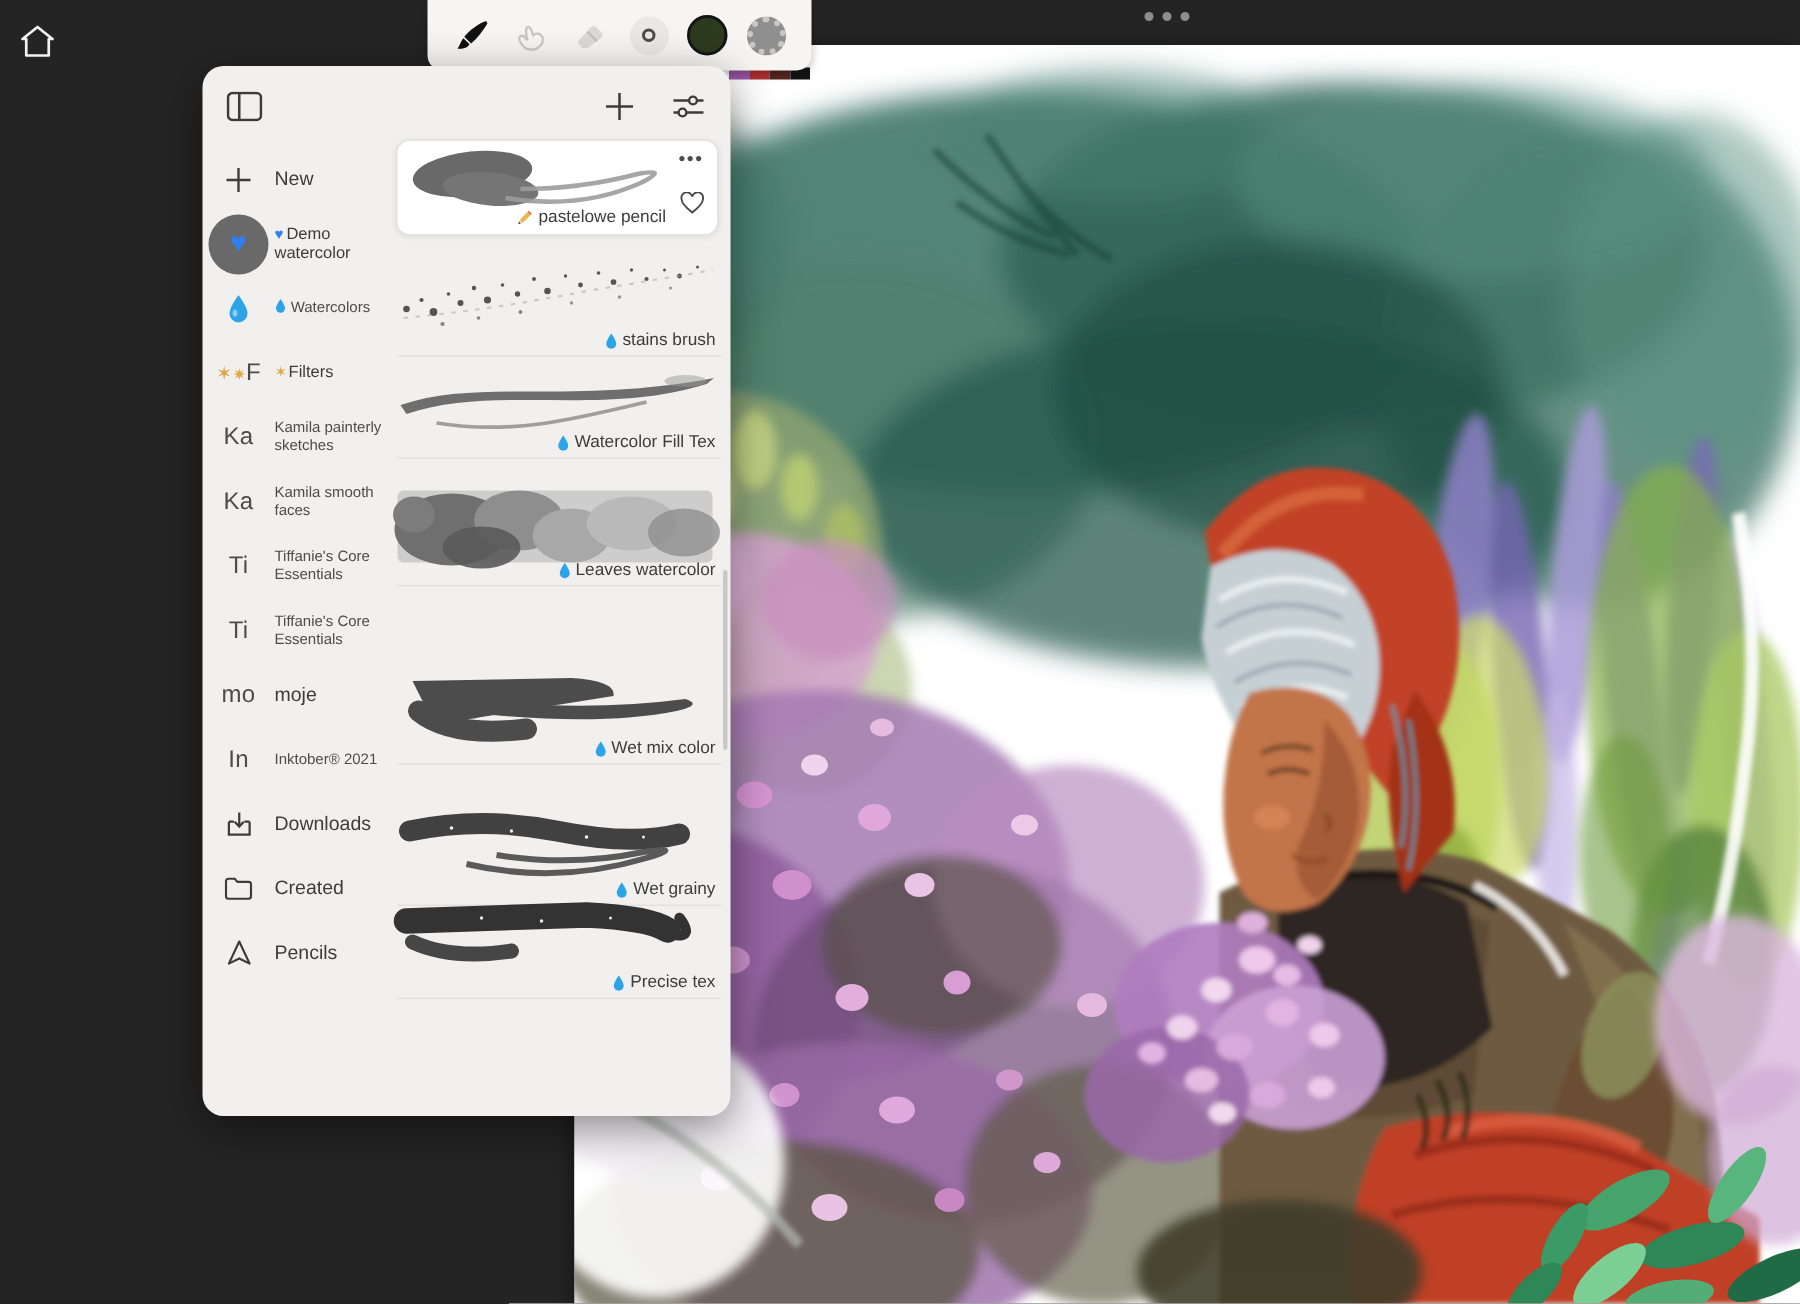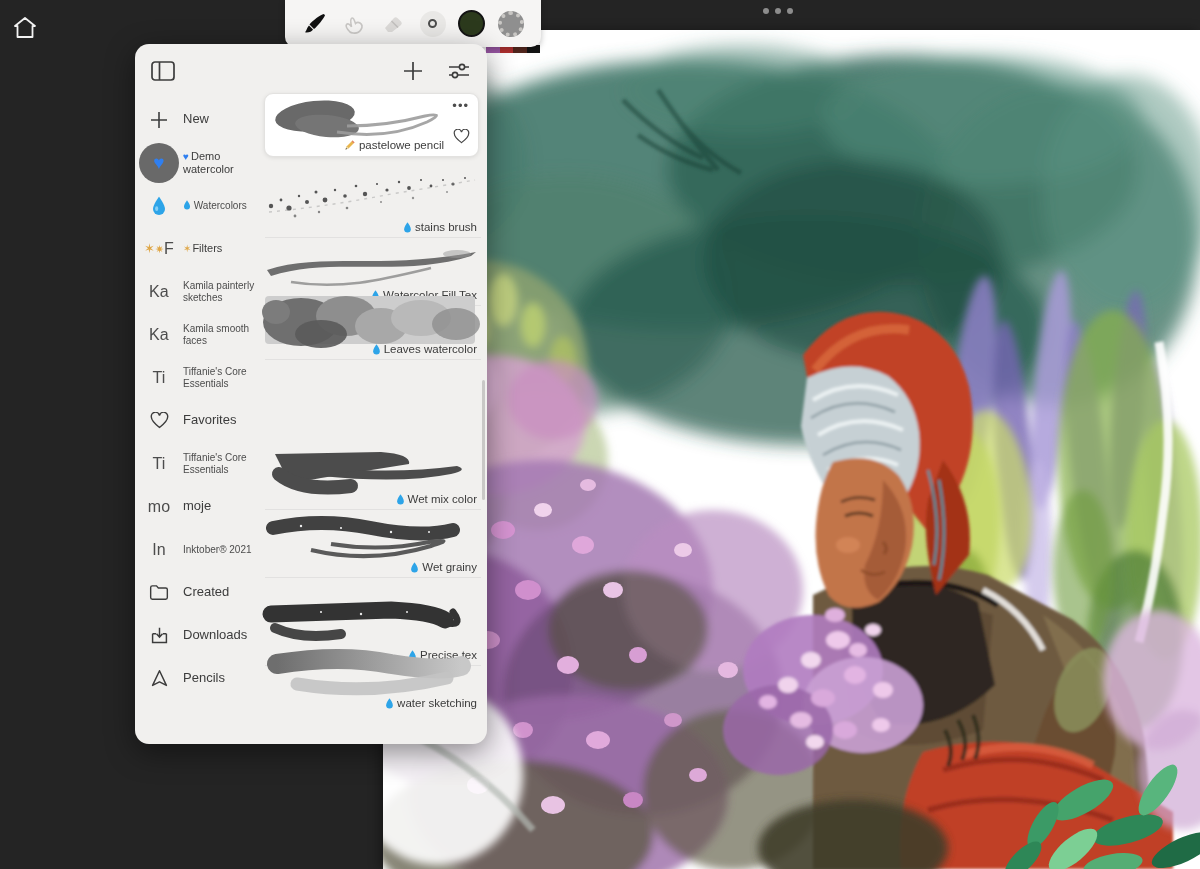--- a/index.html
+++ b/index.html
@@ -391,28 +391,20 @@
       <span class="side-lbl sm">Kamila smooth faces</span>
     </div>
 
     <div class="side-item">
       <span class="side-ic">
           <span class="txt-ic">Ti</span>
         </span>
       <span class="side-lbl sm">Tiffanie's Core Essentials</span>
     </div>
 
-    <div class="side-item">
-      <span class="side-ic">
-        <svg width="19" height="17" viewBox="0 0 24 22">
-          <path d="M12 20 C5 14.5 1.5 10.5 1.5 6.8 A5.3 5.3 0 0 1 12 4.5 A5.3 5.3 0 0 1 22.5 6.8 C22.5 10.5 19 14.5 12 20 Z" fill="none" stroke="#3c3c3c" stroke-width="1.8"></path>
-        </svg>
-      </span>
-      <span class="side-lbl">Favorites</span>
-    </div>
 
 
     <div class="side-item">
       <span class="side-ic">
           <span class="txt-ic">Ti</span>
         </span>
       <span class="side-lbl sm">Tiffanie's Core Essentials</span>
     </div>
 
     <div class="side-item">
@@ -420,39 +412,39 @@
           <span class="txt-ic">mo</span>
         </span>
       <span class="side-lbl">moje</span>
     </div>
 
     <div class="side-item">
       <span class="side-ic">
           <span class="txt-ic">In</span>
         </span>
       <span class="side-lbl sm">Inktober® 2021</span>
-    </div>
-
-    <div class="side-item">
-      <span class="side-ic">
-        <svg width="20" height="17" viewBox="0 0 24 20">
-          <path d="M2 4 a2 2 0 0 1 2-2 H9 l2.2 2.5 H20 a2 2 0 0 1 2 2 V16 a2 2 0 0 1-2 2 H4 a2 2 0 0 1-2-2 Z" fill="none" stroke="#3c3c3c" stroke-width="1.7"></path>
-        </svg>
-      </span>
-      <span class="side-lbl">Created</span>
     </div>
 
     <div class="side-item">
       <span class="side-ic">
         <svg width="19" height="19" viewBox="0 0 22 22">
           <path d="M3 9 H7 M15 9 H19 M3 9 V19 H19 V9" fill="none" stroke="#3c3c3c" stroke-width="1.7"></path>
           <path d="M11 2 V12 M7.5 9 L11 12.8 L14.5 9" fill="none" stroke="#3c3c3c" stroke-width="1.7"></path>
         </svg>
       </span>
       <span class="side-lbl">Downloads</span>
+    </div>
+
+    <div class="side-item">
+      <span class="side-ic">
+        <svg width="20" height="17" viewBox="0 0 24 20">
+          <path d="M2 4 a2 2 0 0 1 2-2 H9 l2.2 2.5 H20 a2 2 0 0 1 2 2 V16 a2 2 0 0 1-2 2 H4 a2 2 0 0 1-2-2 Z" fill="none" stroke="#3c3c3c" stroke-width="1.7"></path>
+        </svg>
+      </span>
+      <span class="side-lbl">Created</span>
     </div>
 
     <div class="side-item">
       <span class="side-ic">
         <svg width="19" height="19" viewBox="0 0 22 22">
           <path d="M11 2 L19 19 L11 15 L3 19 Z" fill="none" stroke="#3c3c3c" stroke-width="1.7" stroke-linejoin="round"></path>
         </svg>
       </span>
       <span class="side-lbl">Pencils</span>
     </div>
@@ -532,21 +524,21 @@
       </svg>
       <span class="row-name">
         <svg class="drop-ic" width="9" height="11" viewBox="0 0 24 30">
             <path d="M12 1 C12 1 3 13 3 19.5 a9 9 0 0 0 18 0 C21 13 12 1 12 1 Z" fill="#2da4e8"></path>
           </svg>
         <span>Watercolor Fill Tex</span>
       </span>
       <div class="row-div" style="top:67px"></div>
     </div>
 
-    <div class="brush-row" style="top:248px">
+    <div class="brush-row" style="top:279px">
       <svg class="stroke" width="224" height="64" viewBox="0 0 224 64">
         <rect x="4" y="2" width="210" height="48" rx="4" fill="#cdcdcd"></rect>
         <ellipse cx="40" cy="28" rx="38" ry="24" fill="#6f6f6f"></ellipse>
         <ellipse cx="85" cy="22" rx="30" ry="20" fill="#8e8e8e"></ellipse>
         <ellipse cx="120" cy="32" rx="26" ry="18" fill="#a8a8a8"></ellipse>
         <ellipse cx="160" cy="24" rx="30" ry="18" fill="#b9b9b9"></ellipse>
         <ellipse cx="195" cy="30" rx="24" ry="16" fill="#8e8e8e" opacity=".8"></ellipse>
         <ellipse cx="60" cy="40" rx="26" ry="14" fill="#5a5a5a" opacity=".9"></ellipse>
         <ellipse cx="15" cy="18" rx="14" ry="12" fill="#7c7c7c"></ellipse>
       </svg>
@@ -568,21 +560,21 @@
       </svg>
       <span class="row-name">
         <svg class="drop-ic" width="9" height="11" viewBox="0 0 24 30">
             <path d="M12 1 C12 1 3 13 3 19.5 a9 9 0 0 0 18 0 C21 13 12 1 12 1 Z" fill="#2da4e8"></path>
           </svg>
         <span>Wet mix color</span>
       </span>
       <div class="row-div" style="top:67px"></div>
     </div>
 
-    <div class="brush-row" style="top:466px">
+    <div class="brush-row" style="top:492px">
       <svg class="stroke" width="224" height="64" viewBox="0 0 224 64">
         <path d="M12 16 Q60 6 110 16 Q160 26 192 18" fill="none" stroke="#414141" stroke-width="14" stroke-linecap="round"></path>
         <path d="M50 38 Q110 52 170 34 Q196 26 168 30 Q120 40 70 32" fill="none" stroke="#5a5a5a" stroke-width="4"></path>
         <circle cx="40" cy="14" r="1.2" fill="#efefef"></circle>
           <circle cx="80" cy="16" r="1.1" fill="#efefef"></circle>
           <circle cx="130" cy="20" r="1.2" fill="#efefef"></circle>
           <circle cx="168" cy="20" r="1" fill="#efefef"></circle>
       </svg>
       <span class="row-name">
         <svg class="drop-ic" width="9" height="11" viewBox="0 0 24 30">
@@ -604,35 +596,17 @@
       </svg>
       <span class="row-name">
         <svg class="drop-ic" width="9" height="11" viewBox="0 0 24 30">
             <path d="M12 1 C12 1 3 13 3 19.5 a9 9 0 0 0 18 0 C21 13 12 1 12 1 Z" fill="#2da4e8"></path>
           </svg>
         <span>Precise tex</span>
       </span>
       <div class="row-div" style="top:67px"></div>
     </div>
 
-    <div class="brush-row" style="top:602px">
-      <svg class="stroke" width="224" height="64" viewBox="0 0 224 64">
-        <defs>
-            <linearGradient id="gws" x1="0" y1="0" x2="1" y2="0">
-              <stop offset="0" stop-color="#6e6e6e"></stop>
-              <stop offset="1" stop-color="#c8c8c8"></stop>
-            </linearGradient>
-          </defs>
-        <path d="M16 16 Q80 6 130 16 Q180 24 200 18" fill="none" stroke="url(#gws)" stroke-width="20" stroke-linecap="round"></path>
-        <path d="M36 36 Q110 48 186 30" fill="none" stroke="#c3c3c3" stroke-width="13" stroke-linecap="round" opacity=".9"></path>
-      </svg>
-      <span class="row-name">
-        <svg class="drop-ic" width="9" height="11" viewBox="0 0 24 30">
-            <path d="M12 1 C12 1 3 13 3 19.5 a9 9 0 0 0 18 0 C21 13 12 1 12 1 Z" fill="#2da4e8"></path>
-          </svg>
-        <span>water sketching</span>
-      </span>
-    </div>
 
   </div>
 
   <div class="panel-scroll"></div>
 </div>
 
 </body></html>

